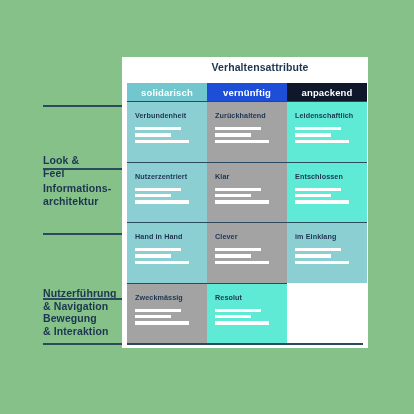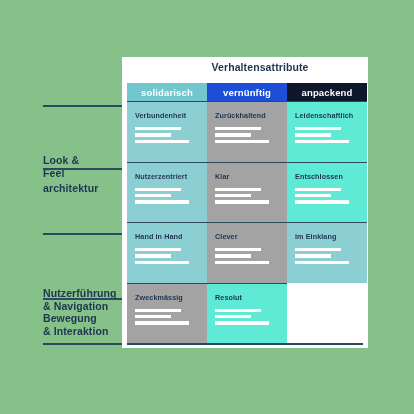--- a/index.html
+++ b/index.html
@@ -117,20 +117,21 @@
   <div id="row-labels">
 
     <div class="row-label-rule" style="top:48px;"></div>
     <div class="row-label" style="top:73px;margin-top:24px;">
       <div>Look &amp;</div>
       <div>Feel</div>
     </div>
 
     <div class="row-label-rule" style="top:111px;"></div>
     <div class="row-label" style="top:125px;">
+      <div>Informations-</div>
       <div>architektur</div>
     </div>
 
     <div class="row-label-rule" style="top:176px;"></div>
     <div class="row-label" style="top:190px;margin-top:40px;">
       <div>Nutzerführung</div>
       <div>&amp; Navigation</div>
     </div>
 
     <div class="row-label-rule" style="top:241px;"></div>

